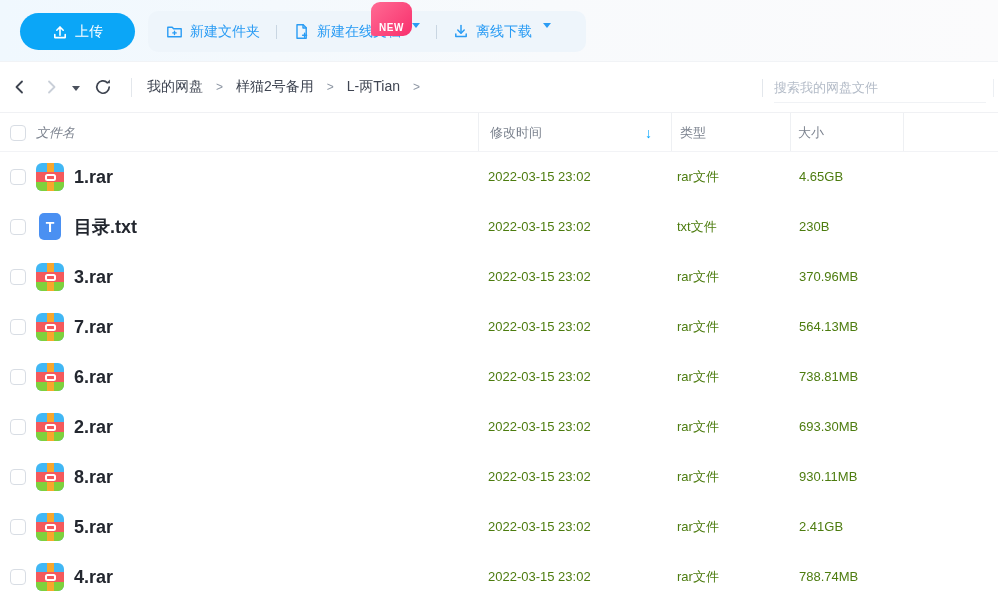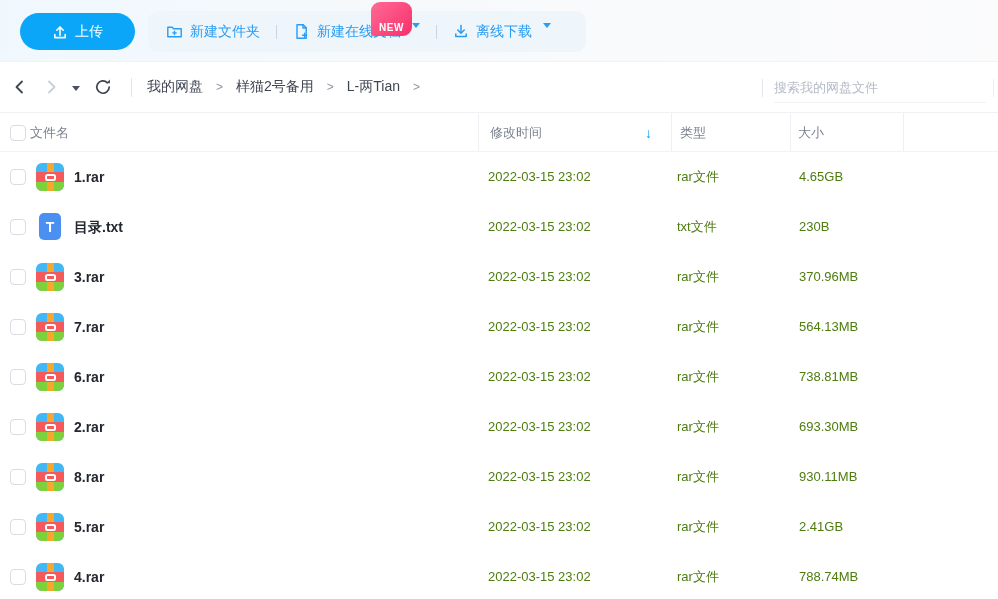--- a/index.html
+++ b/index.html
@@ -54,21 +54,21 @@
               background:#fff; display:inline-block; cursor:pointer; }
   .hdr-checkbox { position:absolute; left:10px; top:12px; }
   .sort-arrow { position:absolute; left:645px; top:12px; width:14px; height:16px;
                 color:var(--sort-blue,#06a7ff); font-size:14px; line-height:16px; cursor:pointer; }
 
   
   .rows { position:absolute; left:0; top:152px; width:998px; }
   .row { position:relative; width:998px; height:50px; cursor:pointer; }
   .row .checkbox { position:absolute; left:10px; top:17px; }
   .cell { position:absolute; top:0; line-height:50px; font-size:13px; color:#4d7c0f; white-space:nowrap; }
-  .cell.name { left:74px; font-size:14px; color:#23272f; font-weight:600; }
+  .cell.name { left:74px; font-size:18px; color:#23272f; font-weight:600; }
   .cell.modified { left:488px; }
   .cell.type { left:677px; }
   .cell.size { left:799px; }
 
   .file-icon { position:absolute; top:11px; }
   .icon-rar { left:36px; width:28px; height:28px; border-radius:6px; overflow:hidden;
               background:#41b7f4; }
   .rar-green { position:absolute; left:0; bottom:0; width:28px; height:9px; background:#7ed13c; }
   .rar-strap { position:absolute; left:10.5px; top:0; width:7px; height:28px; background:#f7a72c; }
   .rar-red   { position:absolute; left:0; top:9px; width:28px; height:10px; background:#f4595c; }
@@ -162,21 +162,21 @@
         <span class="crumb">L-两Tian</span>
         <span class="crumb-sep">&gt;</span>
       </div>
     <span class="search-sep"></span>
     <input class="search-input" type="text" placeholder="搜索我的网盘文件" style="">
     <span class="search-sep-r"></span>
   </div>
 
   <div class="list-header">
     <span class="checkbox hdr-checkbox"></span>
-    <span class="hdr-label" style="left:30px;">文件名</span>
+    <span class="hdr-label" style="left:36px;font-style:italic;">文件名</span>
     <span class="hdr-div" style="left:478px;"></span>
     <span class="hdr-label" style="left:490px;">修改时间</span>
     <span class="sort-arrow">↓</span>
     <span class="hdr-div" style="left:671px;"></span>
     <span class="hdr-label" style="left:680px;">类型</span>
     <span class="hdr-div" style="left:790px;"></span>
     <span class="hdr-label" style="left:798px;">大小</span>
     <span class="hdr-div" style="left:903px;"></span>
   </div>
 

